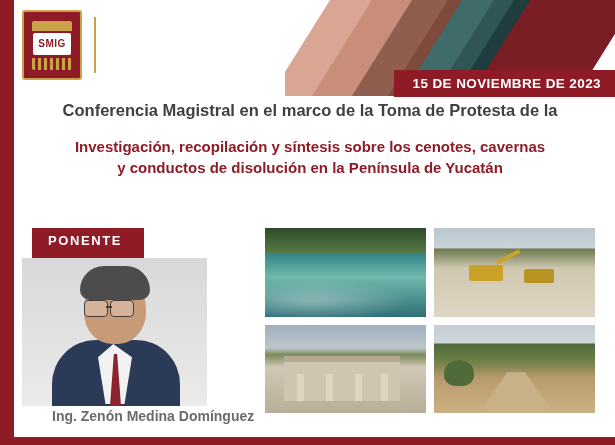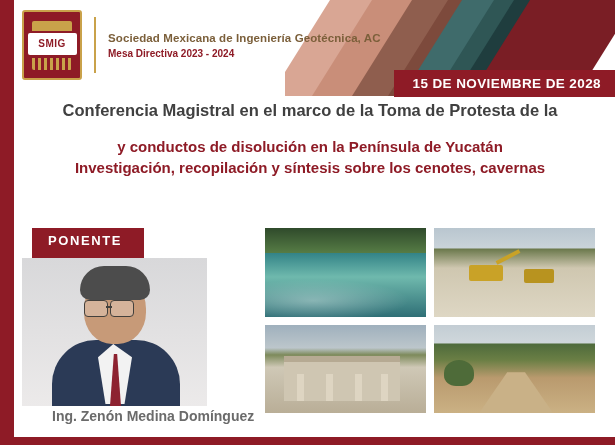--- a/index.html
+++ b/index.html
@@ -85,21 +85,21 @@
     position: relative;
   }
   .logo-top {
     width: 40px;
     height: 10px;
     background: #c9a24a;
     border-radius: 2px 2px 0 0;
     margin-bottom: 2px;
   }
   .logo-badge {
-    width: 49px;
+    width: 38px;
     height: 22px;
     background: #ffffff;
     color: #8e1b26;
     font-size: 10px;
     font-weight: bold;
     letter-spacing: 0.5px;
     display: flex;
     align-items: center;
     justify-content: center;
     border-radius: 2px;
@@ -366,35 +366,31 @@
   <div class="left-bar"></div>
   <div class="left-bar-inner"></div>
 
   <div class="header">
     <div class="logo">
       <div class="logo-top"></div>
       <div class="logo-badge">SMIG</div>
       <div class="logo-bottom"></div>
     </div>
     <div class="header-divider"></div>
-    <div>
-      <div class="header-text-1">Sociedad Mexicana de Ingeniería Geotécnica, AC</div>
-      <div class="header-text-2">Mesa Directiva 2023 - 2024</div>
-    </div>
   </div>
 
-  <div class="date-banner">15 DE NOVIEMBRE DE 2028</div>
+  <div class="date-banner">15 DE NOVIEMBRE DE 2023</div>
 
   <div class="title-block">
     <div class="title-main">
       <div>Conferencia Magistral en el marco de la Toma de Protesta de la</div>
     </div>
     <div class="title-sub">
+      <div>Investigación, recopilación y síntesis sobre los cenotes, cavernas</div>
       <div>y conductos de disolución en la Península de Yucatán</div>
-      <div>Investigación, recopilación y síntesis sobre los cenotes, cavernas</div>
     </div>
   </div>
 
   <div class="ponente-tag">PONENTE</div>
 
   <div class="speaker-photo">
     <div class="sp-body"></div>
     <div class="sp-shirt"></div>
     <div class="sp-tie"></div>
     <div class="sp-head"></div>

